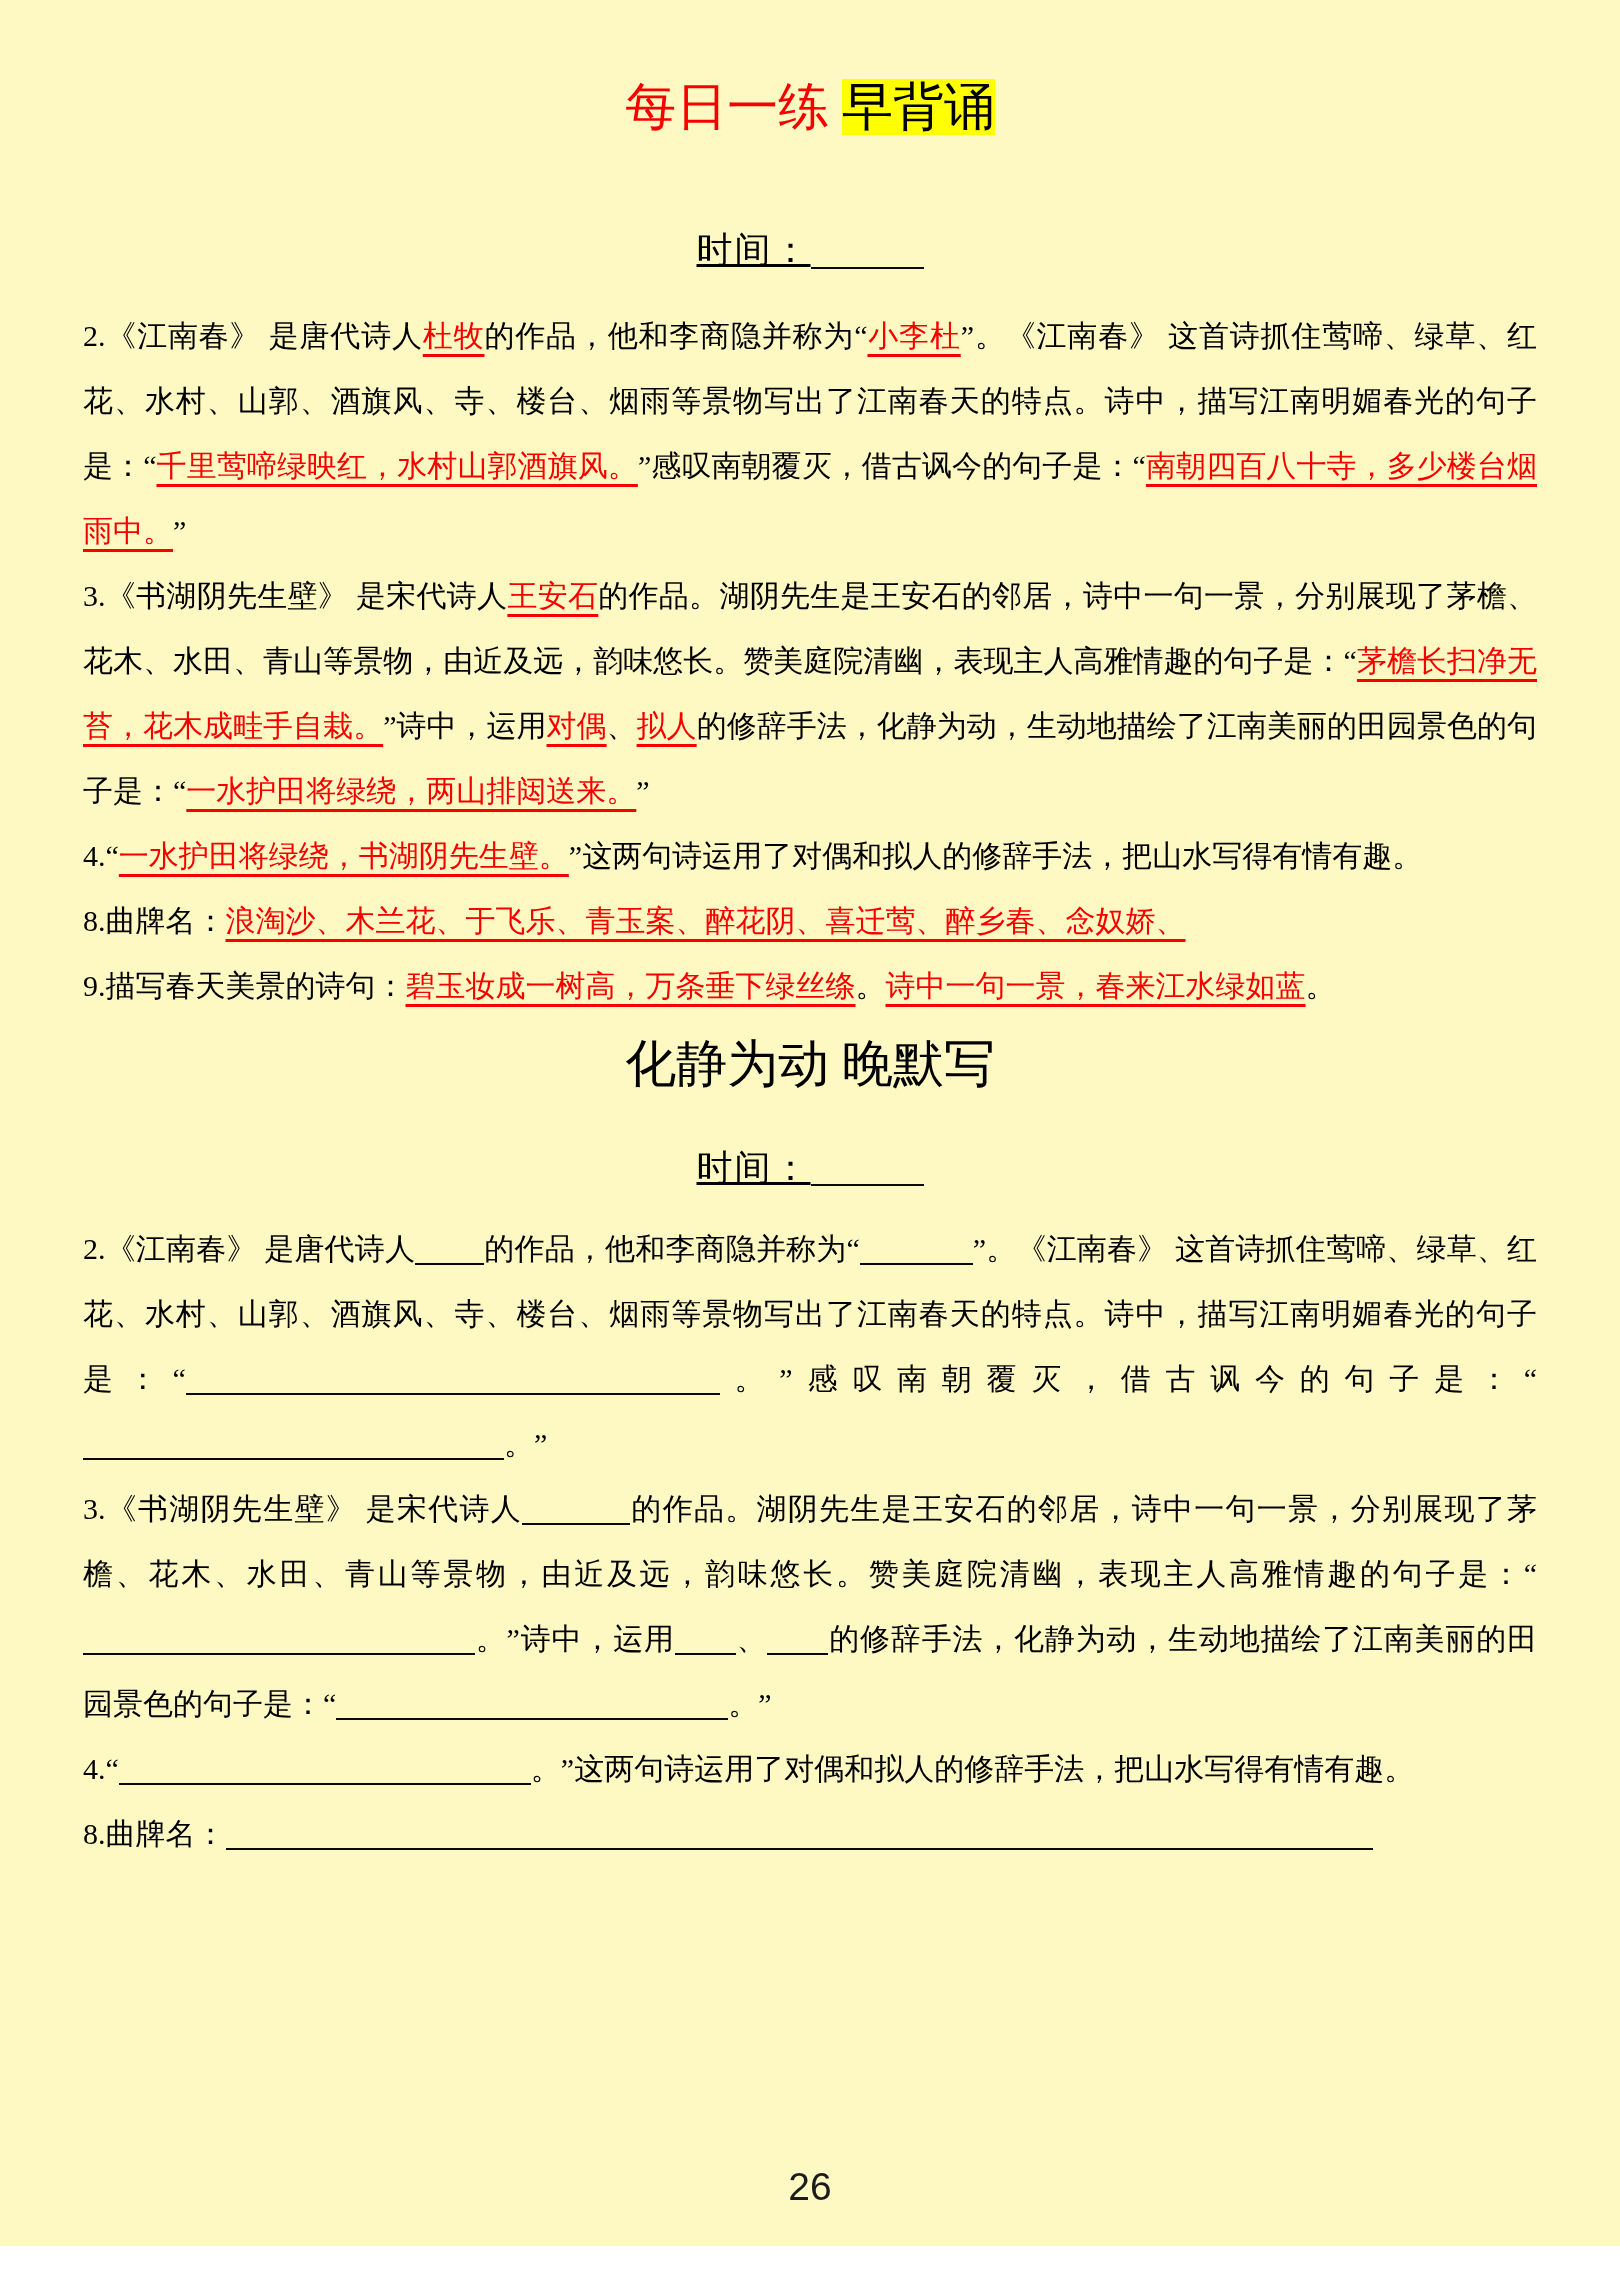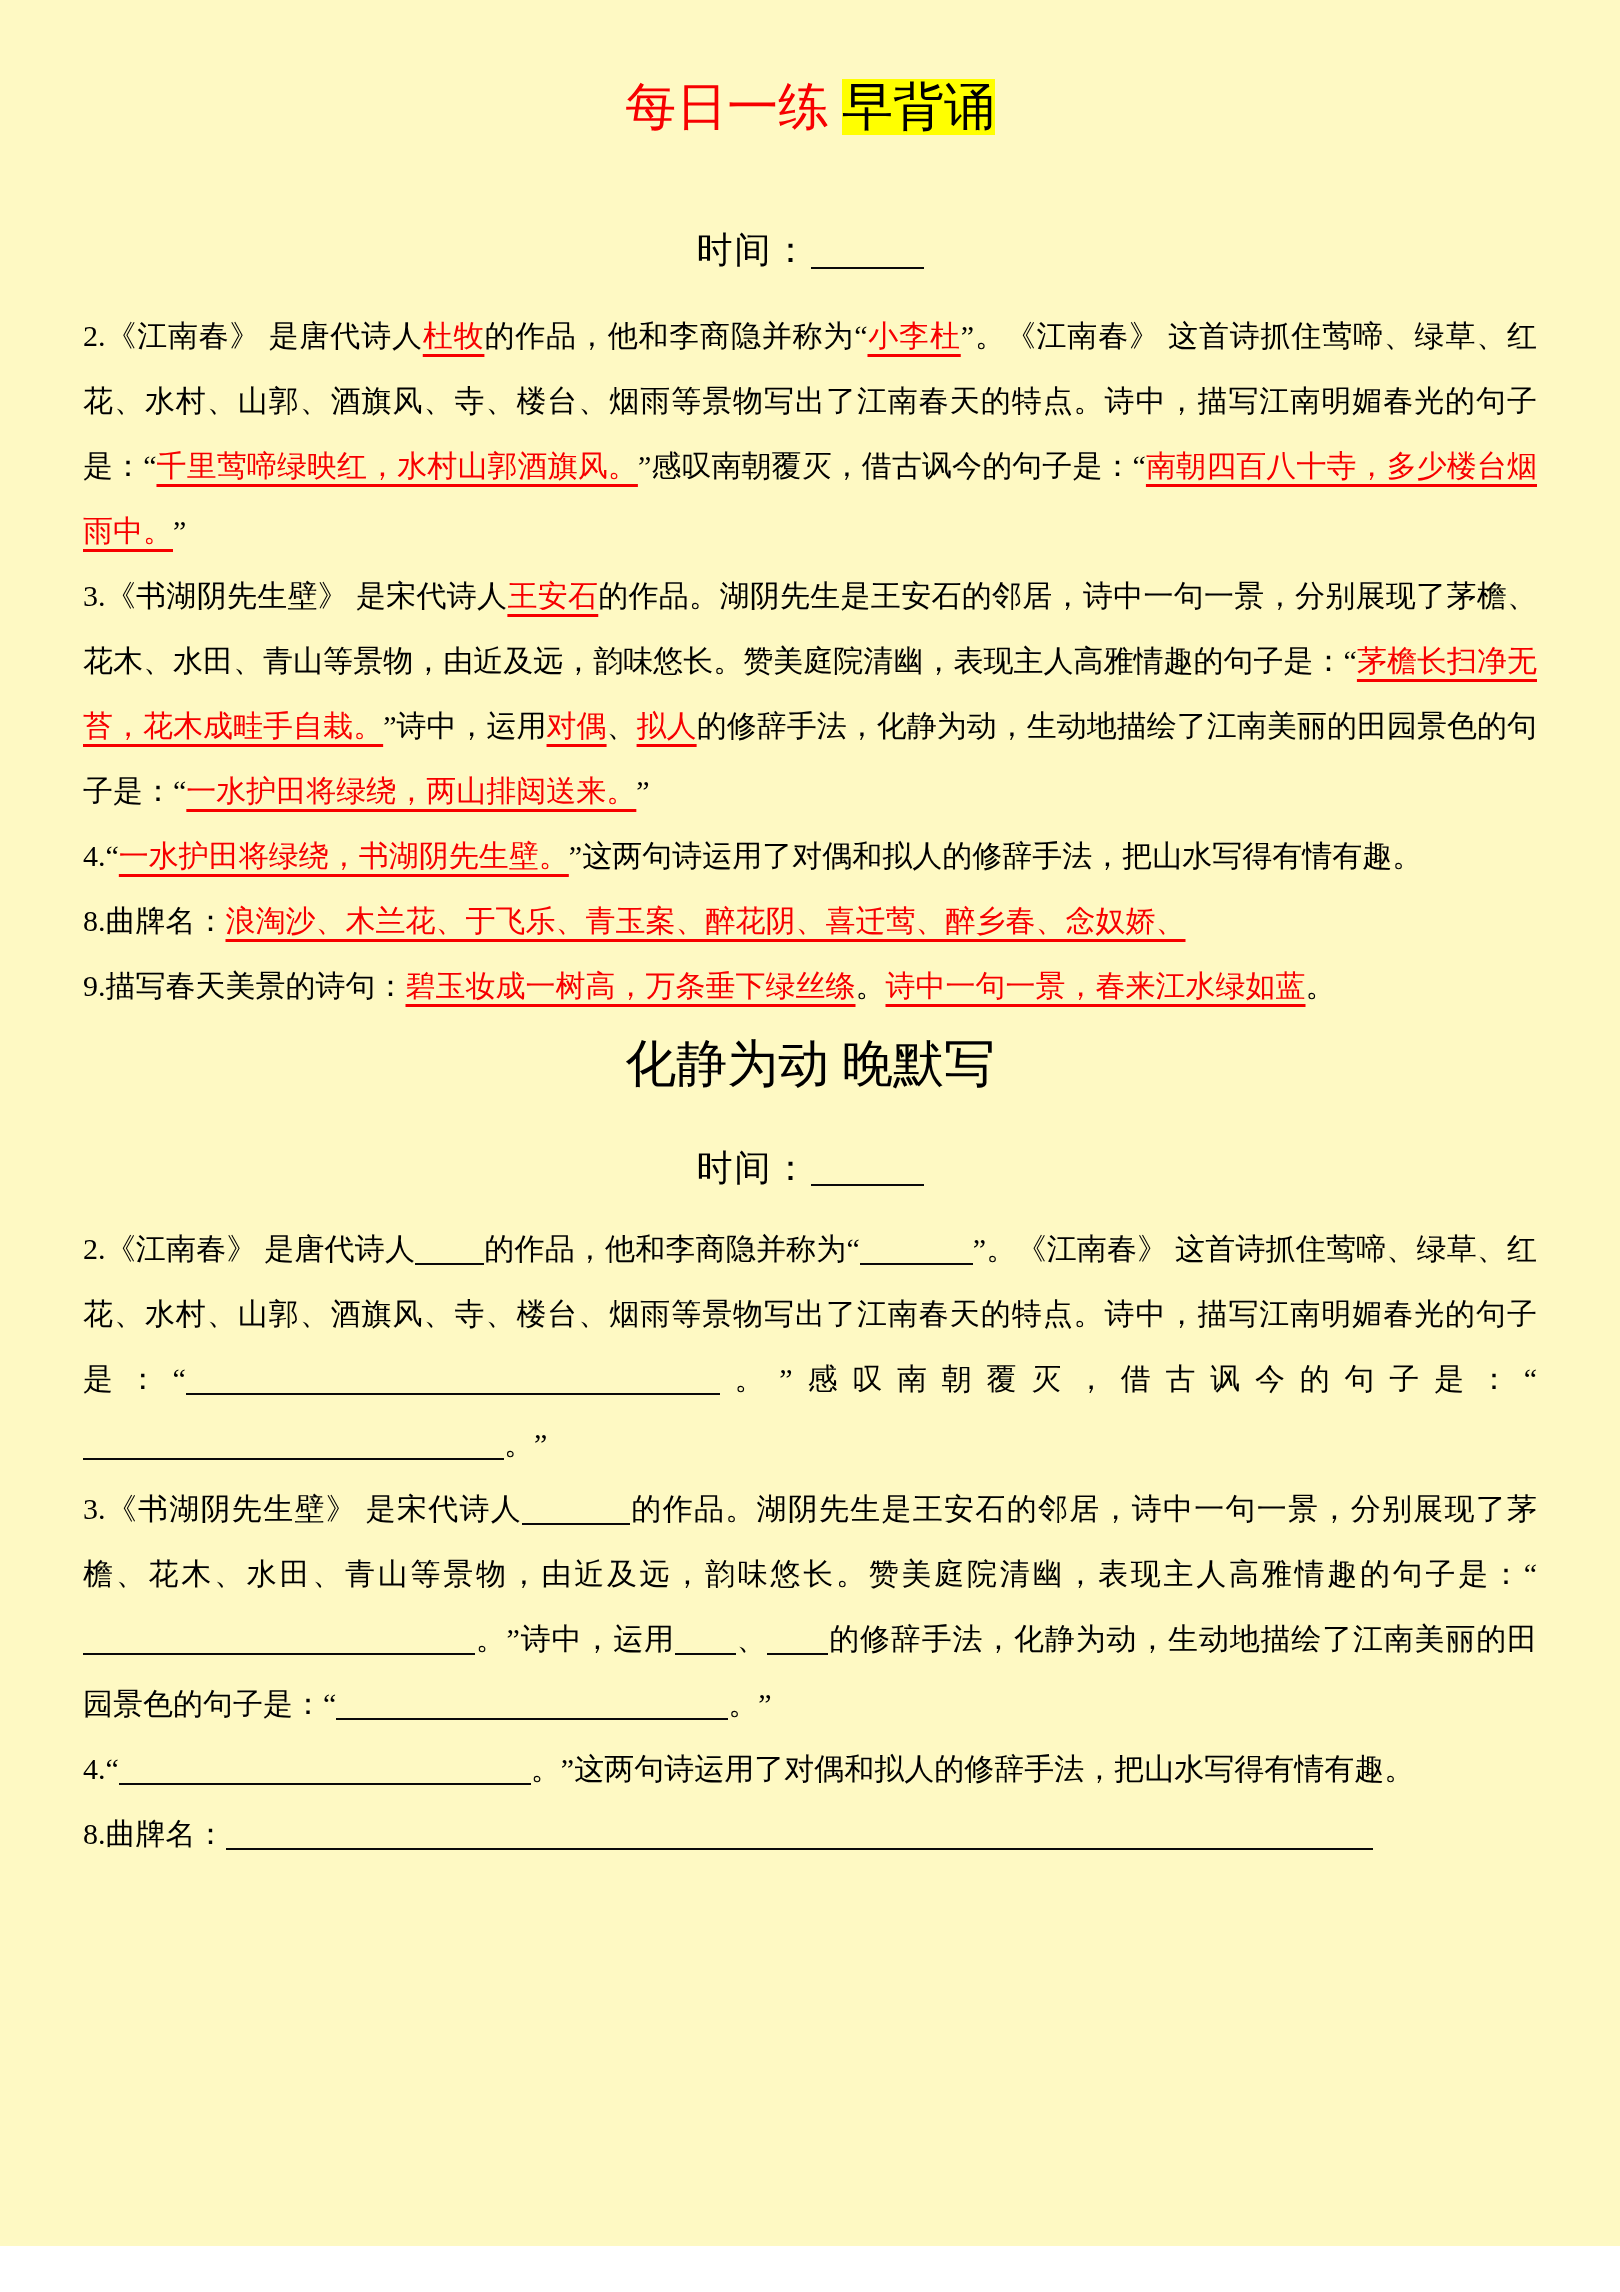--- a/index.html
+++ b/index.html
@@ -22,20 +22,21 @@
   }
   .sec-1 .title{margin:27.4px 0 0 0;}
   .sec-2 .title{margin:15.7px 0 0 0;}
   .t-red{color:var(--red,#f70000);}
   .t-highlight{background:var(--yellow,#ffff00);color:#000;}
   .t-plain{color:inherit;}
   .time-line{
     text-align:center;
     font-size:36px;
     line-height:49px;
+    text-decoration:underline;
   }
   .sec-1 .time-line{margin:86px 0 27.4px 0;}
   .sec-2 .time-line{margin:47px 0 23.5px 0;}
   .time-label{letter-spacing:2px;}
   .body{
     font-size:30px;
     line-height:65px;
     text-align:justify;
   }
   .para{margin:0;}
@@ -82,15 +83,16 @@
     <div class="title"><span class="t-plain">化静为动 晚默写</span></div>
     <div class="time-line"><span class="time-label">时间：</span><span class="blank time-blank" style="width: 113px;"></span></div>
     <div class="body">
         <div class="para"><span class="plain">2.《江南春》 是唐代诗人</span><span class="blank" style="width: 69px;"></span><span class="plain">的作品，他和李商隐并称为“</span><span class="blank" style="width: 113px;"></span><span class="plain">”。《江南春》 这首诗抓住莺啼、绿草、红花、水村、山郭、酒旗风、寺、楼台、烟雨等景物写出了江南春天的特点。诗中，描写江南明媚春光的句子是：“</span><span class="blank" style="width: 534px;"></span><span class="plain">。”感叹南朝覆灭，借古讽今的句子是：“</span><span class="blank" style="width: 421px;"></span><span class="plain">。”</span></div>
         <div class="para"><span class="plain">3.《书湖阴先生壁》 是宋代诗人</span><span class="blank" style="width: 108px;"></span><span class="plain">的作品。湖阴先生是王安石的邻居，诗中一句一景，分别展现了茅檐、花木、水田、青山等景物，由近及远，韵味悠长。赞美庭院清幽，表现主人高雅情趣的句子是：“</span><span class="blank" style="width: 392px;"></span><span class="plain">。”诗中，运用</span><span class="blank" style="width: 61px;"></span><span class="plain">、</span><span class="blank" style="width: 61px;"></span><span class="plain">的修辞手法，化静为动，生动地描绘了江南美丽的田园景色的句子是：“</span><span class="blank" style="width: 392px;"></span><span class="plain">。”</span></div>
         <div class="para"><span class="plain">4.“</span><span class="blank" style="width: 412px;"></span><span class="plain">。”这两句诗运用了对偶和拟人的修辞手法，把山水写得有情有趣。</span></div>
         <div class="para"><span class="plain">8.曲牌名：</span><span class="blank" style="width: 1147px;"></span></div>
       </div>
   </div>
 
+  <div class="page-number">26</div>
 
 </div>
 
 
 </body></html>

